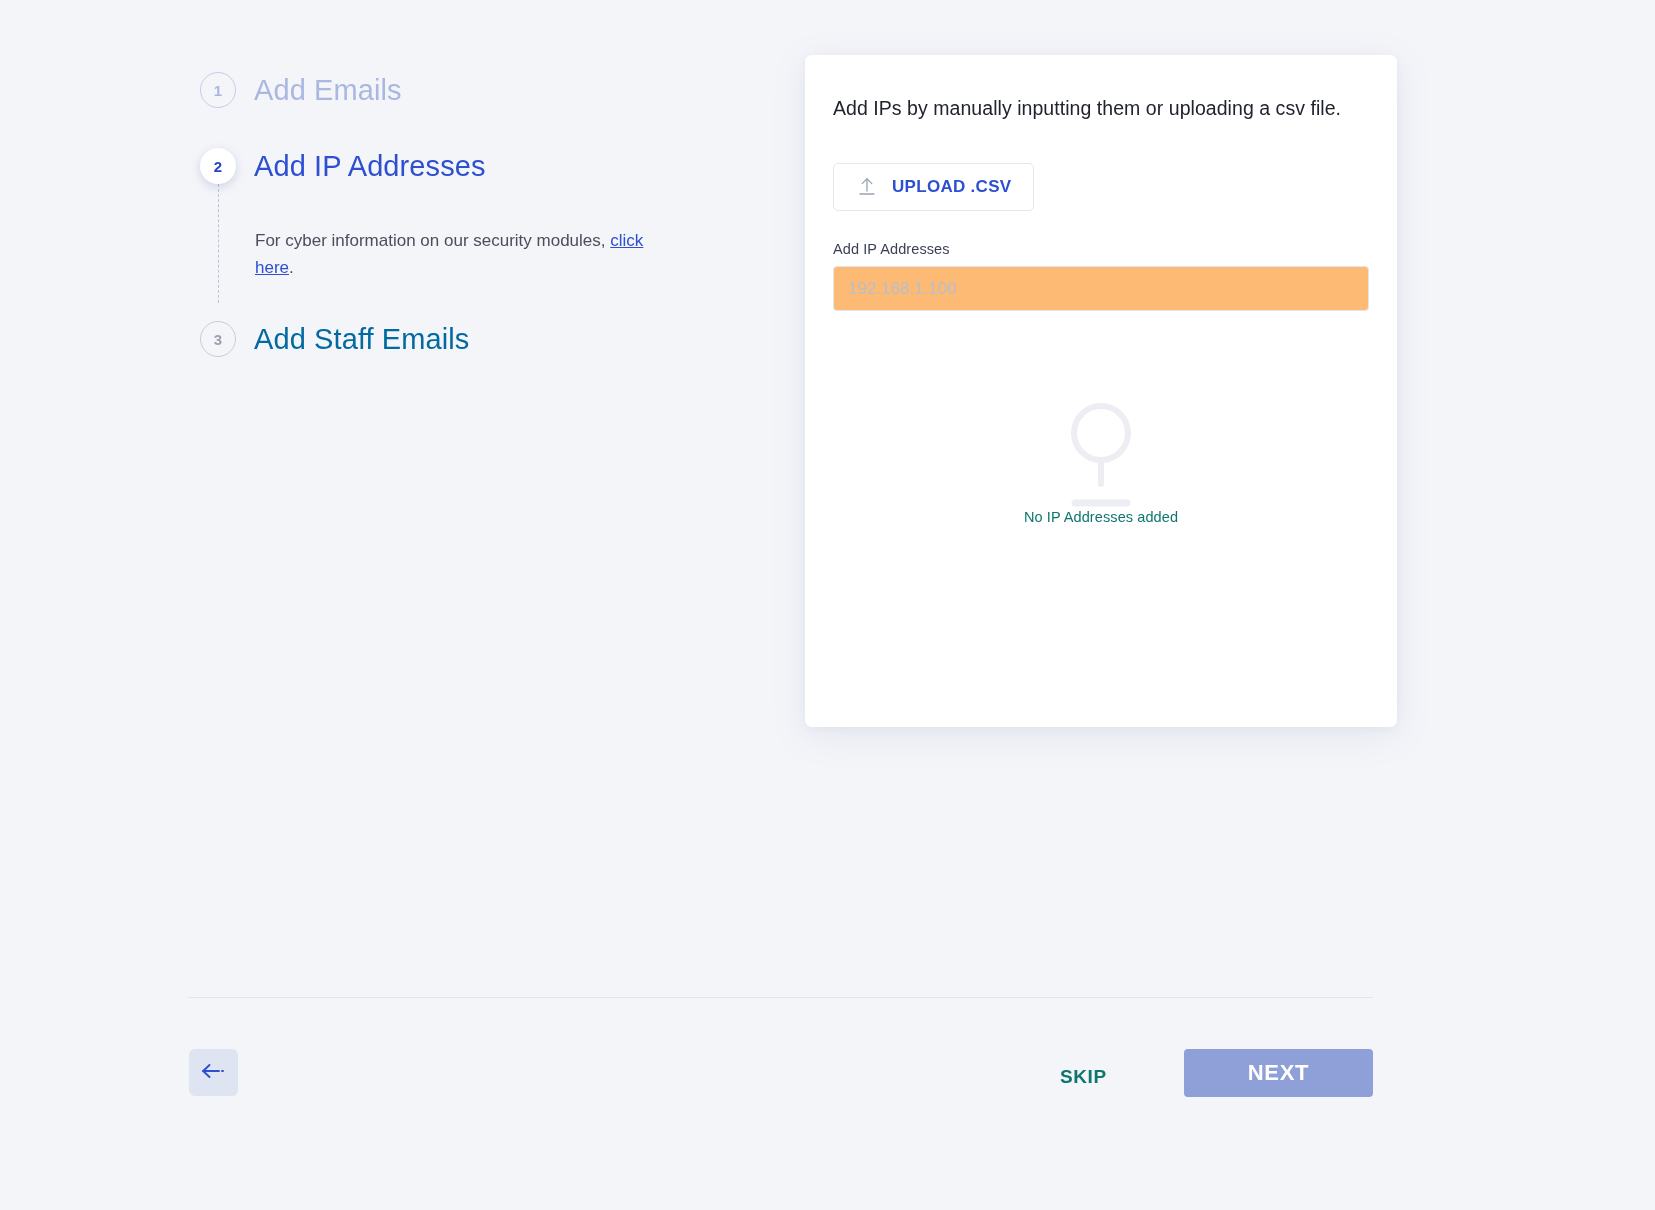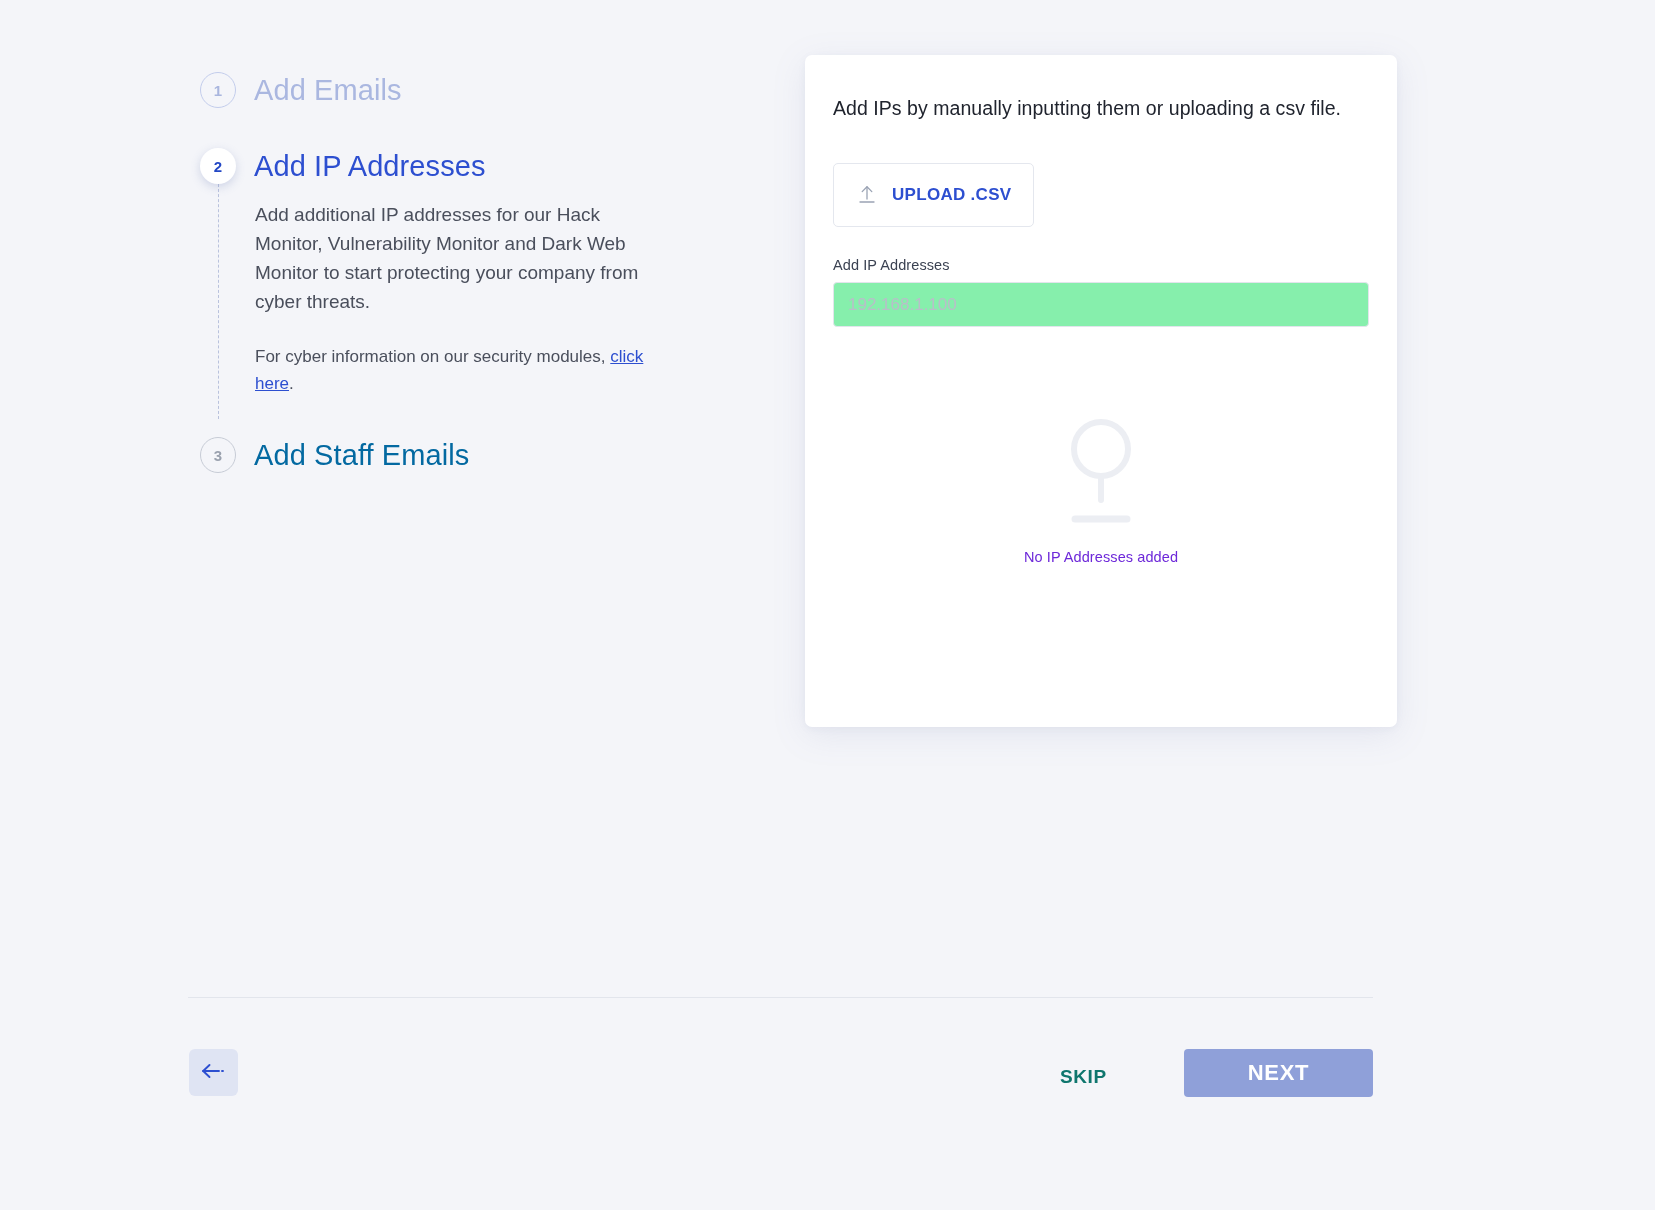--- a/index.html
+++ b/index.html
@@ -140,21 +140,21 @@
     line-height: 29px;
     color: #9aa3b4;
     max-width: 520px;
   }
 
   .upload-btn {
     margin-top: 42px;
     display: inline-flex;
     align-items: center;
     gap: 14px;
-    height: 64px;
+    height: 48px;
     padding: 0 22px;
     background: #ffffff;
     border: 1px solid #e4e7ee;
     border-radius: 5px;
     cursor: pointer;
   }
 
   .upload-btn .label {
     font-size: 17px;
     font-weight: 700;
@@ -168,21 +168,21 @@
     color: #3b4252;
     letter-spacing: 0.1px;
   }
 
   .ip-input {
     margin-top: 9px;
     width: 536px;
     height: 45px;
     border: 1px solid #e2e5ec;
     border-radius: 4px;
-    background: #86efac;
+    background: #fdba74;
     padding: 0 14px;
     font-size: 17px;
     font-family: "Liberation Sans", sans-serif;
     color: #3b4252;
     outline: none;
   }
 
   .ip-input::placeholder { color: #b9bec9; }
 
   
@@ -192,23 +192,22 @@
     flex-direction: column;
     align-items: center;
   }
 
   .empty-icon {
     width: 108px;
     height: 110px;
   }
 
   .empty-text {
-    margin-top: 24px;
     font-size: 14.5px;
-    color: #6d28d9;
+    color: #0f766e;
     letter-spacing: 0.1px;
   }
 
   
   .footer-rule {
     position: absolute;
     left: 188px;
     top: 997px;
     width: 1185px;
     height: 1px;
@@ -273,21 +272,20 @@
       <div class="step-badge done">1</div>
       <div class="step-title done">Add Emails</div>
     </div>
 
     <div class="step step-2">
       <div class="step-badge active">2</div>
       <div class="step-title active">Add IP Addresses</div>
     </div>
 
     <div class="step-body">
-      <div class="step-desc">Add additional IP addresses for our Hack Monitor, Vulnerability Monitor and Dark Web Monitor to start protecting your company from cyber threats.</div>
       <div class="step-more">
         <span>For cyber information on our security modules,</span>
         <a href="#">click here</a><span>.</span>
       </div>
     </div>
 
     <div class="step step-3-wrap">
       <div class="step-badge todo">3</div>
       <div class="step-title todo">Add Staff Emails</div>
     </div>

